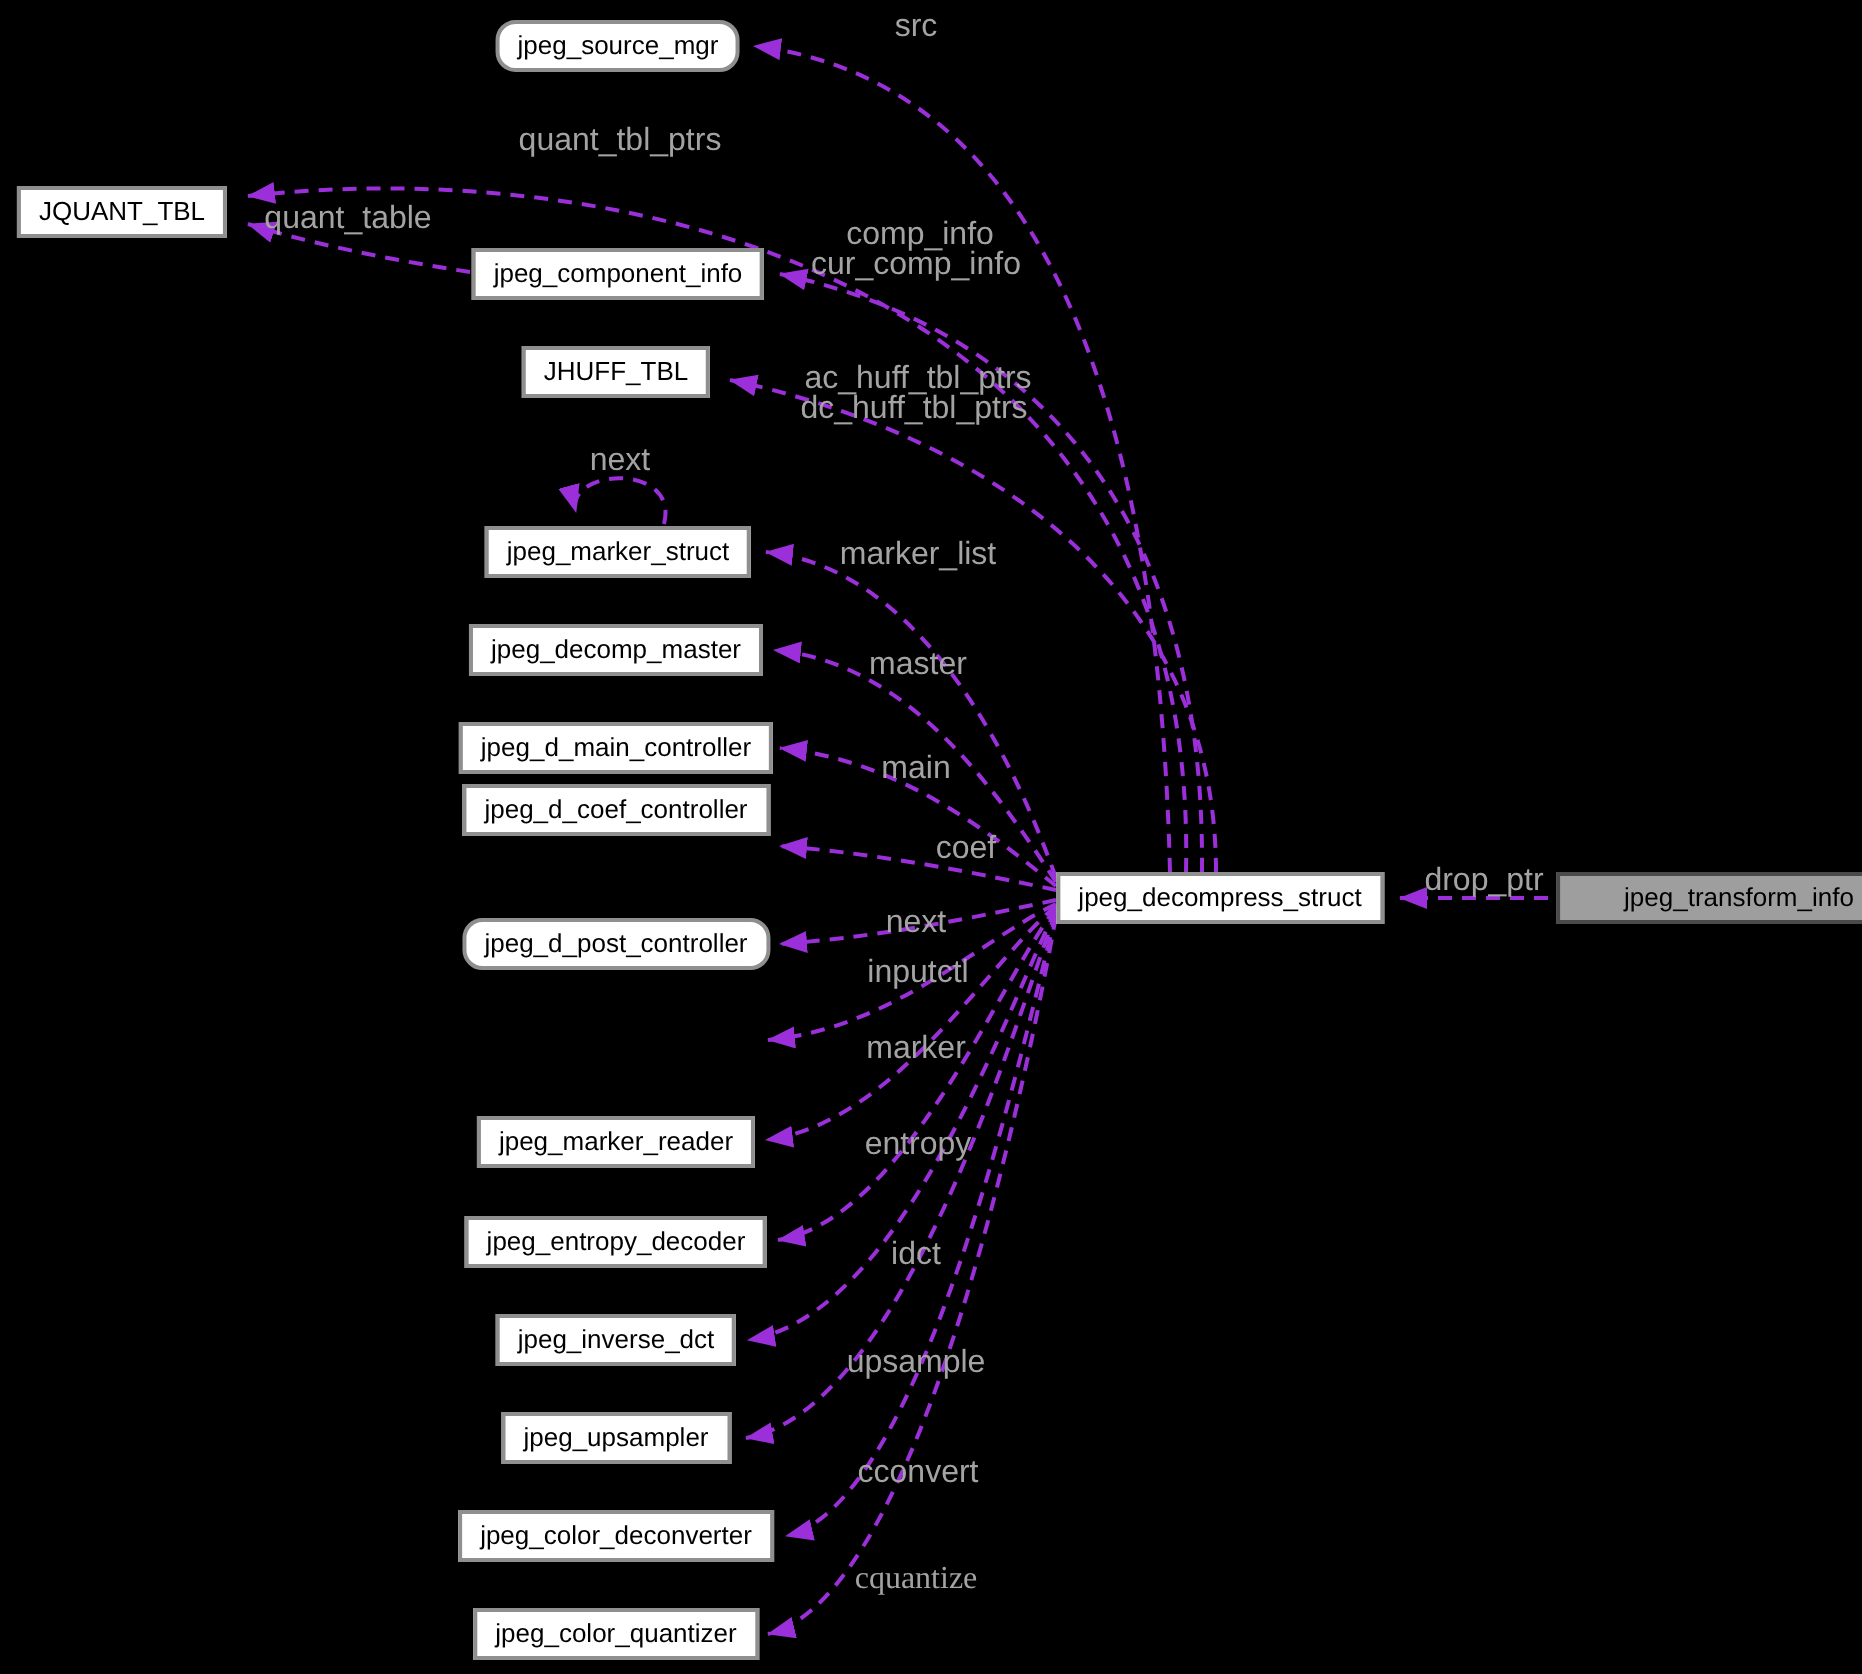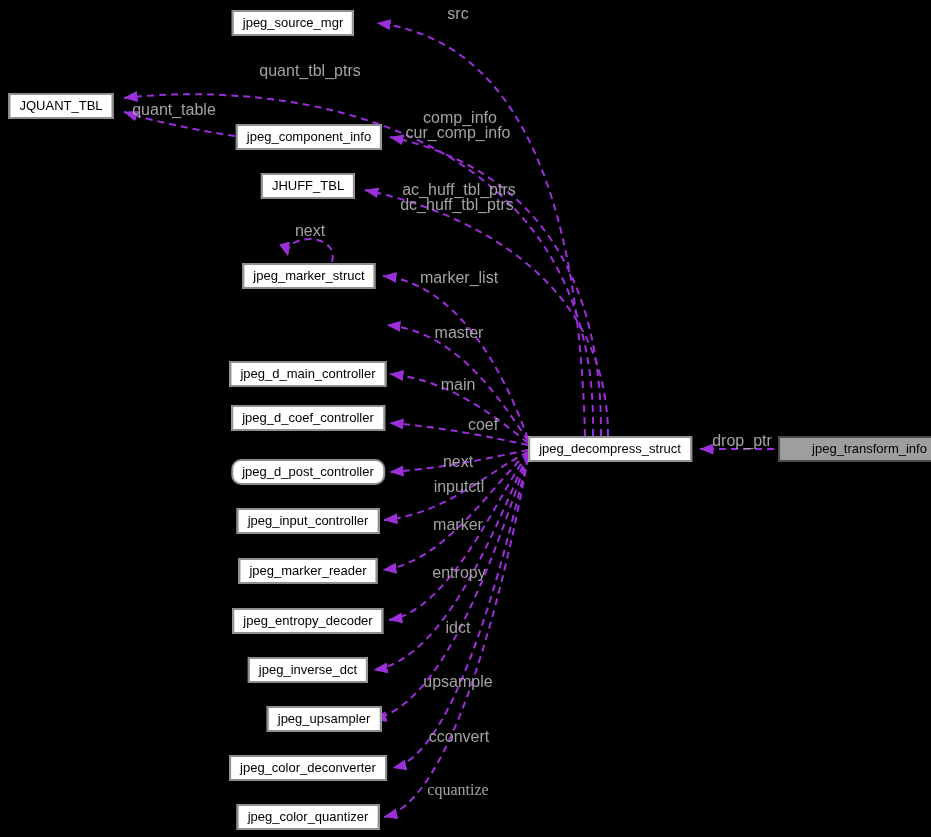--- a/index.html
+++ b/index.html
@@ -67,33 +67,33 @@
       <path d="M 528,453 C 495,480 447,562 383,570" marker-end="url(#arrow)"></path>
       <path d="M 528,454 C 500,490 452,610 389,620" marker-end="url(#arrow)"></path>
       <path d="M 528,455 C 505,500 452,658 374,670" marker-end="url(#arrow)"></path>
       <path d="M 528,456 C 508,510 452,705 373,719" marker-end="url(#arrow)"></path>
       <path d="M 528,457 C 512,520 462,752 393,768" marker-end="url(#arrow)"></path>
       <path d="M 528,458 C 515,530 462,798 384,817" marker-end="url(#arrow)"></path>
       <path d="M 786,449 L 700,449" marker-end="url(#arrow)"></path>
     </g>
   </svg>
 
-  <div class="node" style="left:293px;top:23px;">jpeg_source_mgr</div>
+  <div class="node" style="left:309px;top:23px;border-radius:10px;">jpeg_source_mgr</div>
   <div class="node" style="left:61px;top:106px;">JQUANT_TBL</div>
   <div class="node" style="left:309px;top:137px;">jpeg_component_info</div>
   <div class="node" style="left:308px;top:186px;">JHUFF_TBL</div>
   <div class="node" style="left:309px;top:276px;">jpeg_marker_struct</div>
+  <div class="node" style="left:308px;top:325px;">jpeg_decomp_master</div>
   <div class="node" style="left:308px;top:374px;">jpeg_d_main_controller</div>
-  <div class="node" style="left:308px;top:418px;">jpeg_d_coef_controller</div>
+  <div class="node" style="left:308px;top:405px;">jpeg_d_coef_controller</div>
   <div class="node" style="left:308px;top:472px;border-radius:10px;">jpeg_d_post_controller</div>
-  <div class="node" style="left:308px;top:521px;">jpeg_input_controller</div>
   <div class="node" style="left:308px;top:571px;">jpeg_marker_reader</div>
   <div class="node" style="left:308px;top:621px;">jpeg_entropy_decoder</div>
   <div class="node" style="left:308px;top:670px;">jpeg_inverse_dct</div>
-  <div class="node" style="left:324px;top:719px;">jpeg_upsampler</div>
+  <div class="node" style="left:308px;top:719px;">jpeg_upsampler</div>
   <div class="node" style="left:308px;top:768px;">jpeg_color_deconverter</div>
   <div class="node" style="left:308px;top:817px;">jpeg_color_quantizer</div>
   <div class="node" style="left:610px;top:449px;">jpeg_decompress_struct</div>
   <div class="node hl" style="left:858px;top:449px;">jpeg_transform_info</div>
 
   <span class="elabel" style="left:458px;top:14px;">src</span>
   <span class="elabel" style="left:310px;top:71px;">quant_tbl_ptrs</span>
   <span class="elabel" style="left:174px;top:110px;">quant_table</span>
   <span class="elabel" style="left:460px;top:118px;">comp_info</span>
   <span class="elabel" style="left:458px;top:133px;">cur_comp_info</span>

